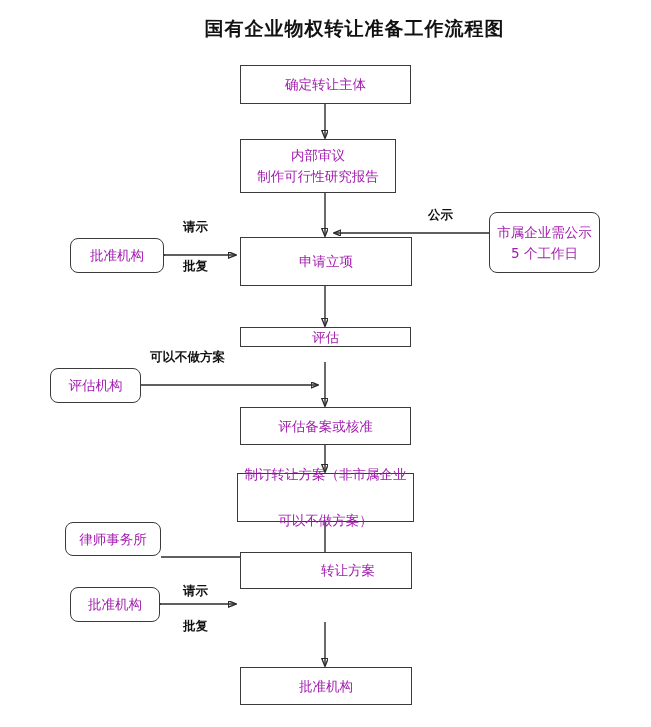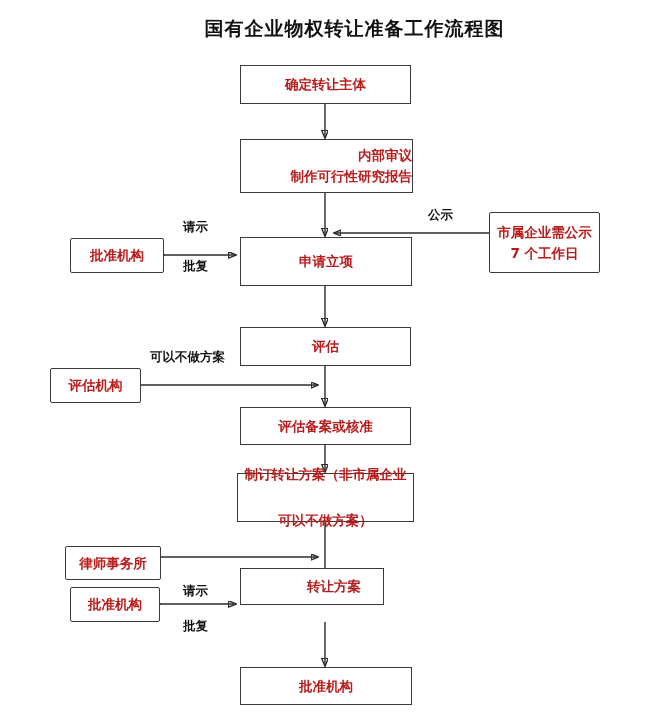--- a/index.html
+++ b/index.html
@@ -39,26 +39,25 @@
     box-sizing: border-box;
     border: 1px solid #3a3a3a;
     background: #ffffff;
     display: flex;
     flex-direction: column;
     align-items: center;
     justify-content: center;
     text-align: center;
     font-size: 13.5px;
     line-height: 1.55;
-    color: #b91c1c;
+    color: #a21caf;
     z-index: 3;
-    font-weight: bold;
   }
   .node.rounded {
-    border-radius: 2px;
+    border-radius: 8px;
   }
   .node .l2 {
     display: block;
   }
   .edge-label {
     position: absolute;
     font-size: 12.5px;
     font-weight: bold;
     color: #111;
     white-space: nowrap;
@@ -119,69 +118,69 @@
 
     <line x1="160" y1="604" x2="236" y2="604" marker-start="url(#ah)" marker-end="url(#ah)"></line>
 
     <line x1="325" y1="622" x2="325" y2="666" marker-end="url(#ah)"></line>
   </svg>
 
   <div class="node" style="left:240px; top:65px; width:171px; height:39px;">
     <span>确定转让主体</span>
   </div>
 
-  <div class="node" style="left:240px; top:139px; width:173px; height:54px;align-items:flex-end;">
+  <div class="node" style="left:240px; top:139px; width:156px; height:54px;">
     <span>内部审议</span>
     <span class="l2">制作可行性研究报告</span>
   </div>
 
   <div class="node" style="left:240px; top:237px; width:172px; height:49px;">
     <span>申请立项</span>
   </div>
 
-  <div class="node" style="left:240px; top:327px; width:171px; height:39px;">
+  <div class="node" style="left:240px; top:327px; width:171px; height:20px;">
     <span>评估</span>
   </div>
 
   <div class="node" style="left:240px; top:407px; width:171px; height:38px;">
     <span>评估备案或核准</span>
   </div>
 
   <div class="node" style="left:237px; top:473px; width:177px; height:49px;gap:25px;">
     <span>制订转让方案（非市属企业</span>
     <span class="l2">可以不做方案）</span>
   </div>
 
-  <div class="node" style="left:240px; top:568px; width:144px; height:37px;padding-left:44px;">
+  <div class="node" style="left:240px; top:552px; width:172px; height:37px;padding-left:44px;">
     <span>转让方案</span>
   </div>
 
   <div class="node" style="left:240px; top:667px; width:172px; height:38px;">
     <span>批准机构</span>
   </div>
 
   <div class="node rounded" style="left:70px; top:238px; width:94px; height:35px;">
     <span>批准机构</span>
   </div>
 
   <div class="node rounded" style="left:50px; top:368px; width:91px; height:35px;justify-content:center;">
     <span>评估机构</span>
   </div>
 
-  <div class="node rounded" style="left:65px; top:522px; width:96px; height:34px;margin-top:24px;">
+  <div class="node rounded" style="left:65px; top:522px; width:96px; height:34px;">
     <span>律师事务所</span>
   </div>
 
   <div class="node rounded" style="left:70px; top:587px; width:90px; height:35px;">
     <span>批准机构</span>
   </div>
 
   <div class="node rounded" style="left:489px; top:212px; width:111px; height:61px;">
     <span>市属企业需公示</span>
-    <span class="l2">7 个工作日</span>
+    <span class="l2">5 个工作日</span>
   </div>
 
   <div class="edge-label" style="left:181px; top:219px;">请示</div>
 
   <div class="edge-label" style="left:181px; top:258px;">批复</div>
 
   <div class="edge-label" style="left:426px; top:207px;">公示</div>
 
   <div class="edge-label" style="left:148px; top:349px;">可以不做方案</div>
 

